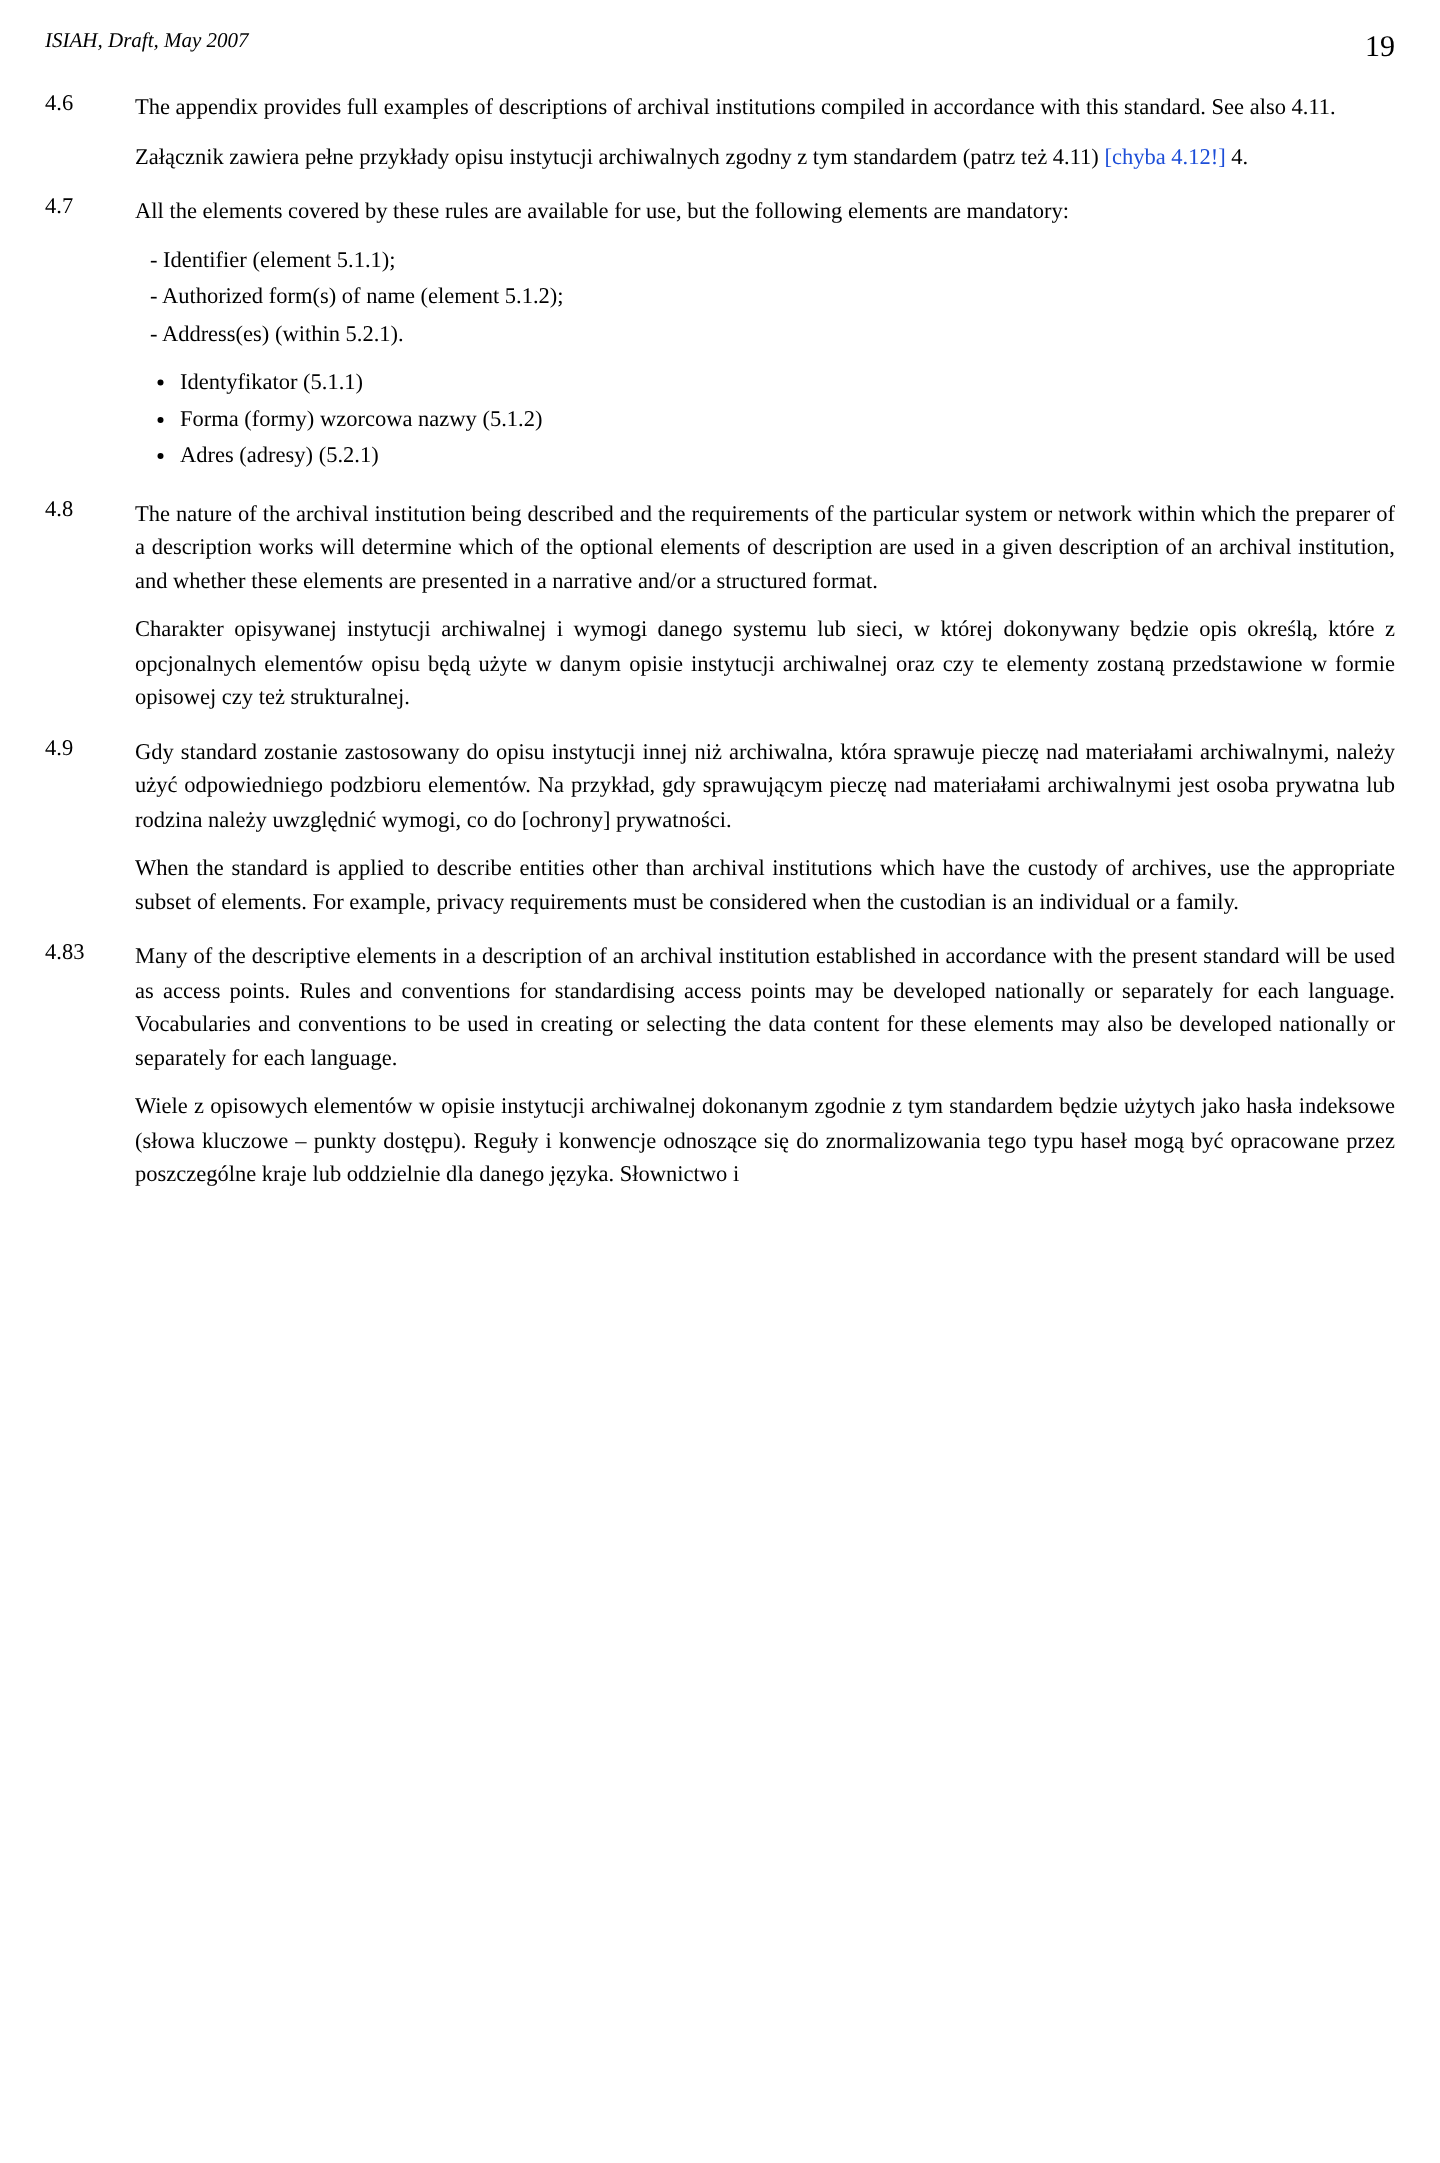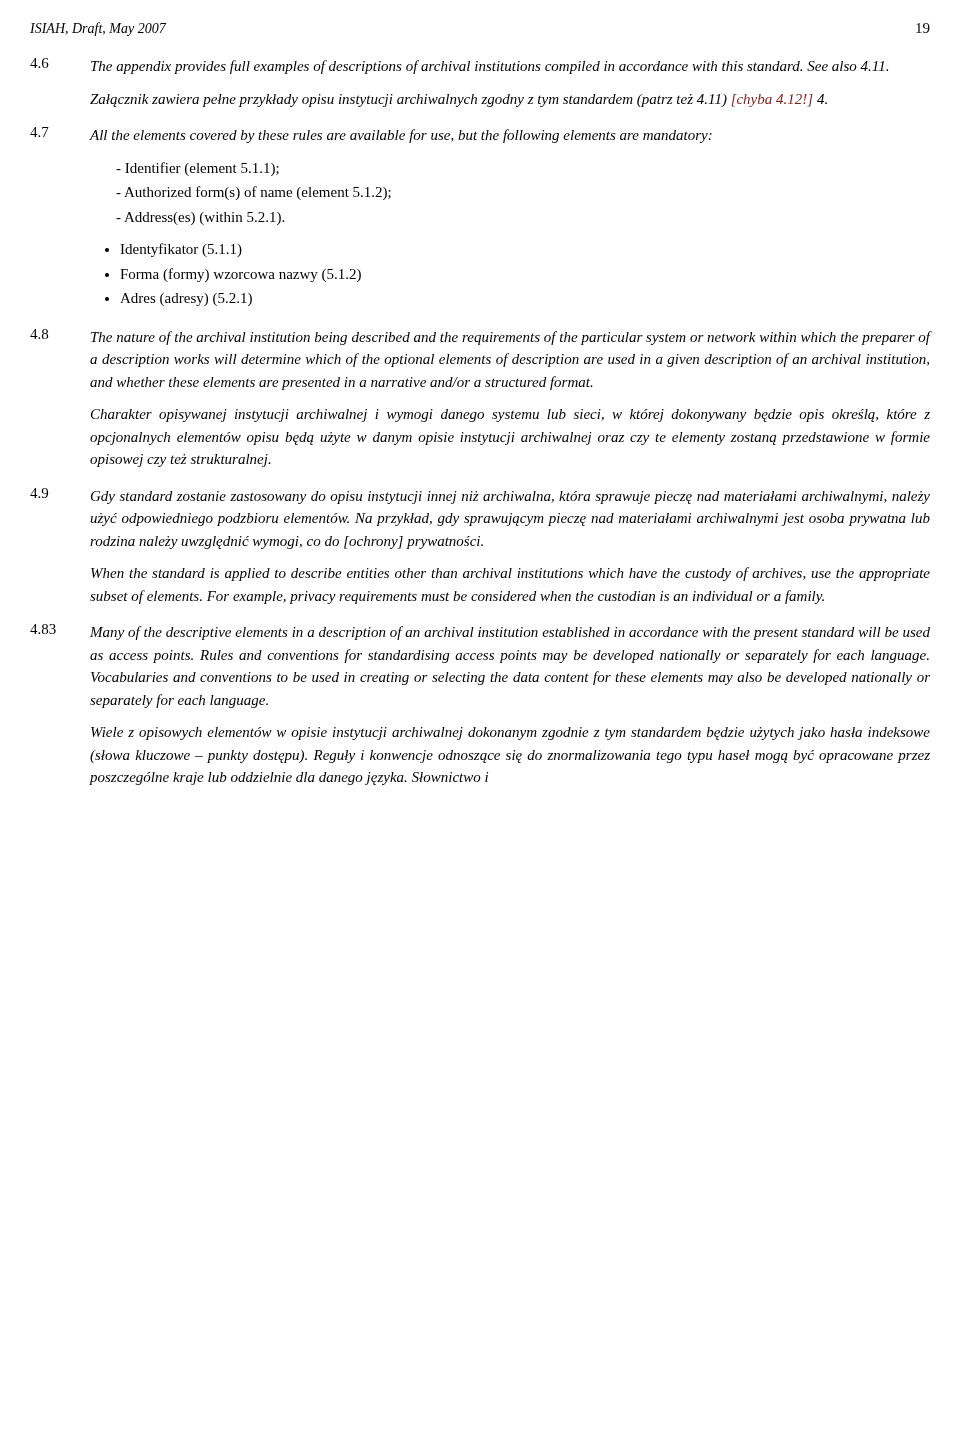--- a/index.html
+++ b/index.html
@@ -13,21 +13,20 @@
       color: #000;
       background: #fff;
       width: 960px;
       min-height: 1442px;
       padding: 20px 30px 30px 30px;
     }
     .header {
       display: flex;
       justify-content: space-between;
       margin-bottom: 18px;
-      align-items: center;
     }
     .header-left {
       font-style: italic;
       font-size: 14px;
     }
     .header-right {
       font-size: 14px;
     }
     .section {
       display: flex;
@@ -40,44 +39,43 @@
     }
     .section-content {
       flex: 1;
       font-size: 15px;
       line-height: 1.5;
       text-align: justify;
     }
     .section-content p {
       margin-bottom: 10px;
       text-align: justify;
-      font-style: italic;
     }
     .section-content p:last-child {
       margin-bottom: 0;
     }
     .blue-bracket {
-      color: #7f1d1d;
+      color: #1d4ed8;
     }
     ul.bullet-list {
       list-style: disc;
       margin-left: 30px;
     }
     ul.bullet-list li {
       margin-bottom: 2px;
     }
     .dash-list {
-      margin-left: 26px;
+      margin-left: 10px;
       margin-bottom: 10px;
     }
     .dash-list div {
       margin-bottom: 2px;
     }
     .page-number {
-      font-size: 15px;
+      font-size: 20px;
     }
   </style>
 </head>
 <body>
 
 <div class="header">
   <div class="header-left">ISIAH, Draft, May 2007</div>
   <div class="header-right page-number">19</div>
 </div>
 

